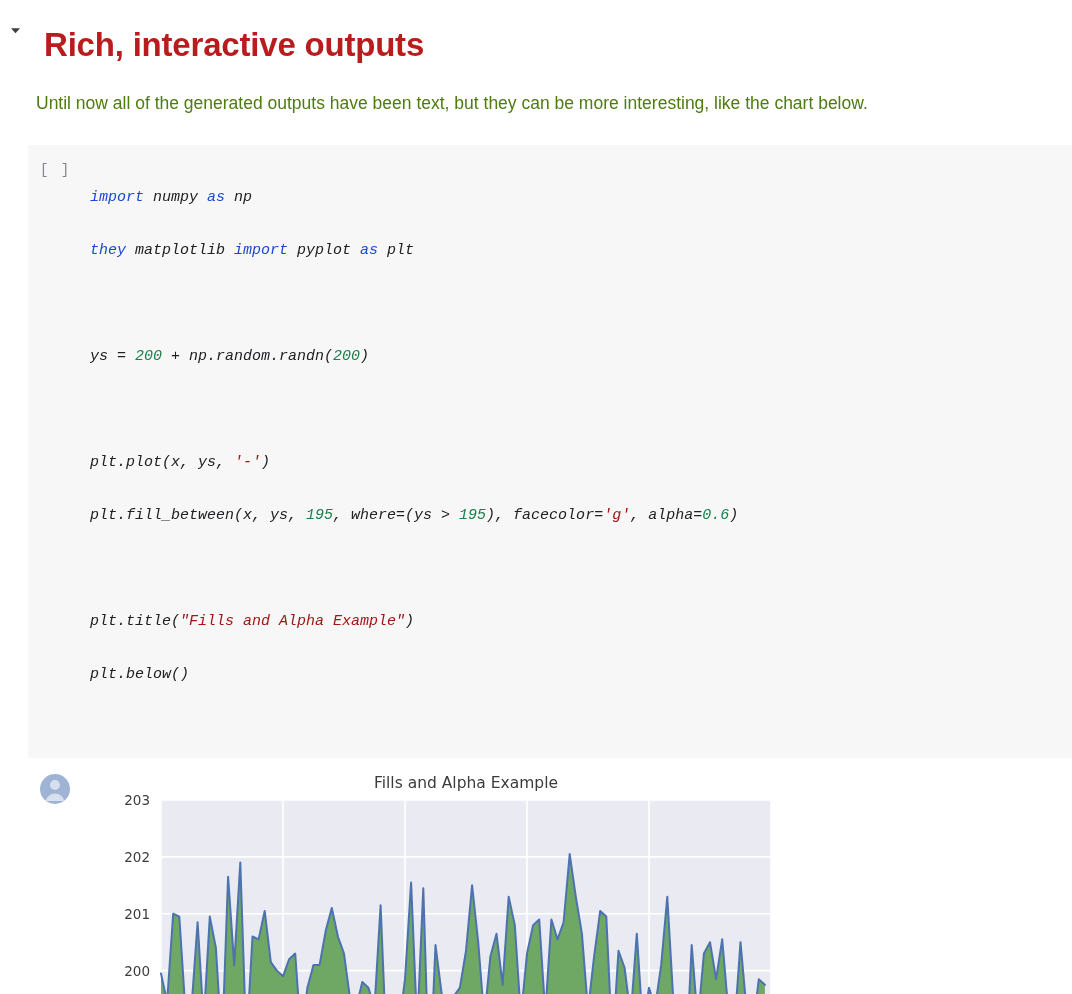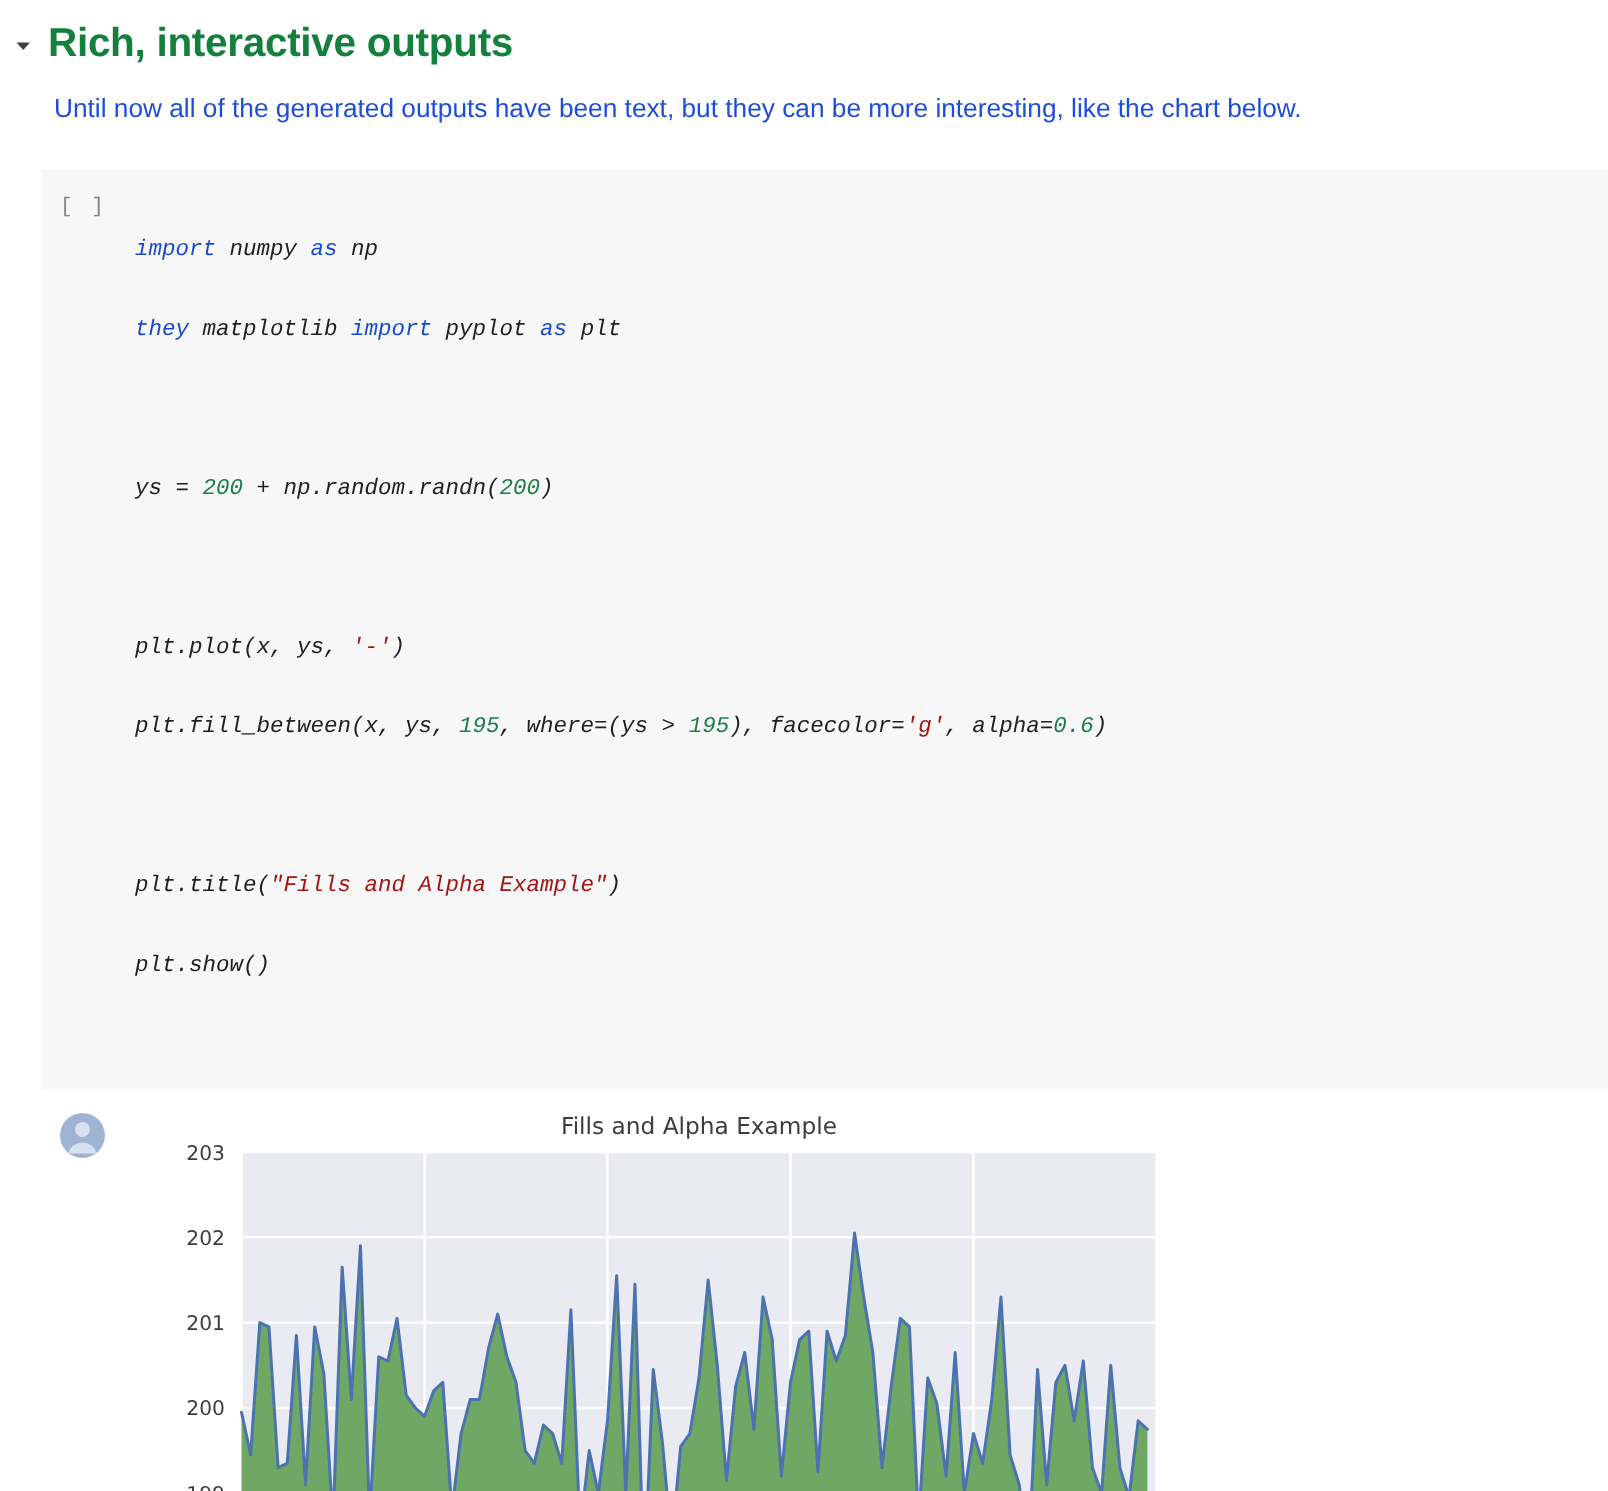--- a/index.html
+++ b/index.html
@@ -24,33 +24,33 @@
     flex: 0 0 22px;
     padding-top: 12px;
     text-align: center;
     color: #3c4043;
     font-size: 11px;
     line-height: 1;
     cursor: pointer;
   }
   .collapse-triangle svg { display: block; margin: 0 auto; }
   .heading {
-    font-size: 27px;
+    font-size: 33px;
     font-weight: 700;
     letter-spacing: -0.2px;
-    color: #15803d;
+    color: #b91c1c;
     line-height: 1.25;
-    margin: 0;
+    margin: 12px;
     padding-left: 6px;
   }
 
   .subtitle {
     font-size: 17.5px;
     line-height: 1.45;
-    color: #1d4ed8;
+    color: #4d7c0f;
     margin: 14px 0 0 0;
     padding-left: 36px;
   }
 
   
   .code-cell {
     margin: 28px 0 0 28px;
     width: 1044px;
     background: #f7f7f7;
     display: flex;
@@ -133,21 +133,21 @@
   <div class="code-body">
 <div class="code-line"><span class="kw">import</span> numpy <span class="kw">as</span> np</div>
 <div class="code-line"><span class="kw">they</span> matplotlib <span class="kw">import</span> pyplot <span class="kw">as</span> plt</div>
 <div class="code-line">&nbsp;</div>
 <div class="code-line">ys = <span class="num">200</span> + np.random.randn(<span class="num">200</span>)</div>
 <div class="code-line">&nbsp;</div>
 <div class="code-line">plt.plot(x, ys, <span class="str">'-'</span>)</div>
 <div class="code-line">plt.fill_between(x, ys, <span class="num">195</span>, where=(ys &gt; <span class="num">195</span>), facecolor=<span class="str">'g'</span>, alpha=<span class="num">0.6</span>)</div>
 <div class="code-line">&nbsp;</div>
 <div class="code-line">plt.title(<span class="str">"Fills and Alpha Example"</span>)</div>
-<div class="code-line">plt.show()</div>
+<div class="code-line">plt.below()</div>
   </div>
 </div>
 
 <div class="output-row">
   <div class="avatar">
     <svg width="34" height="34" viewBox="0 0 34 34" aria-hidden="true">
       <circle cx="17" cy="17" r="15" fill="#9fb4d4"></circle>
       <circle cx="17" cy="13" r="5" fill="#d6e0ef"></circle>
       <path d="M7.5 29 a9.8 9.8 0 0 1 19 0 Z" fill="#d6e0ef"></path>
     </svg>

